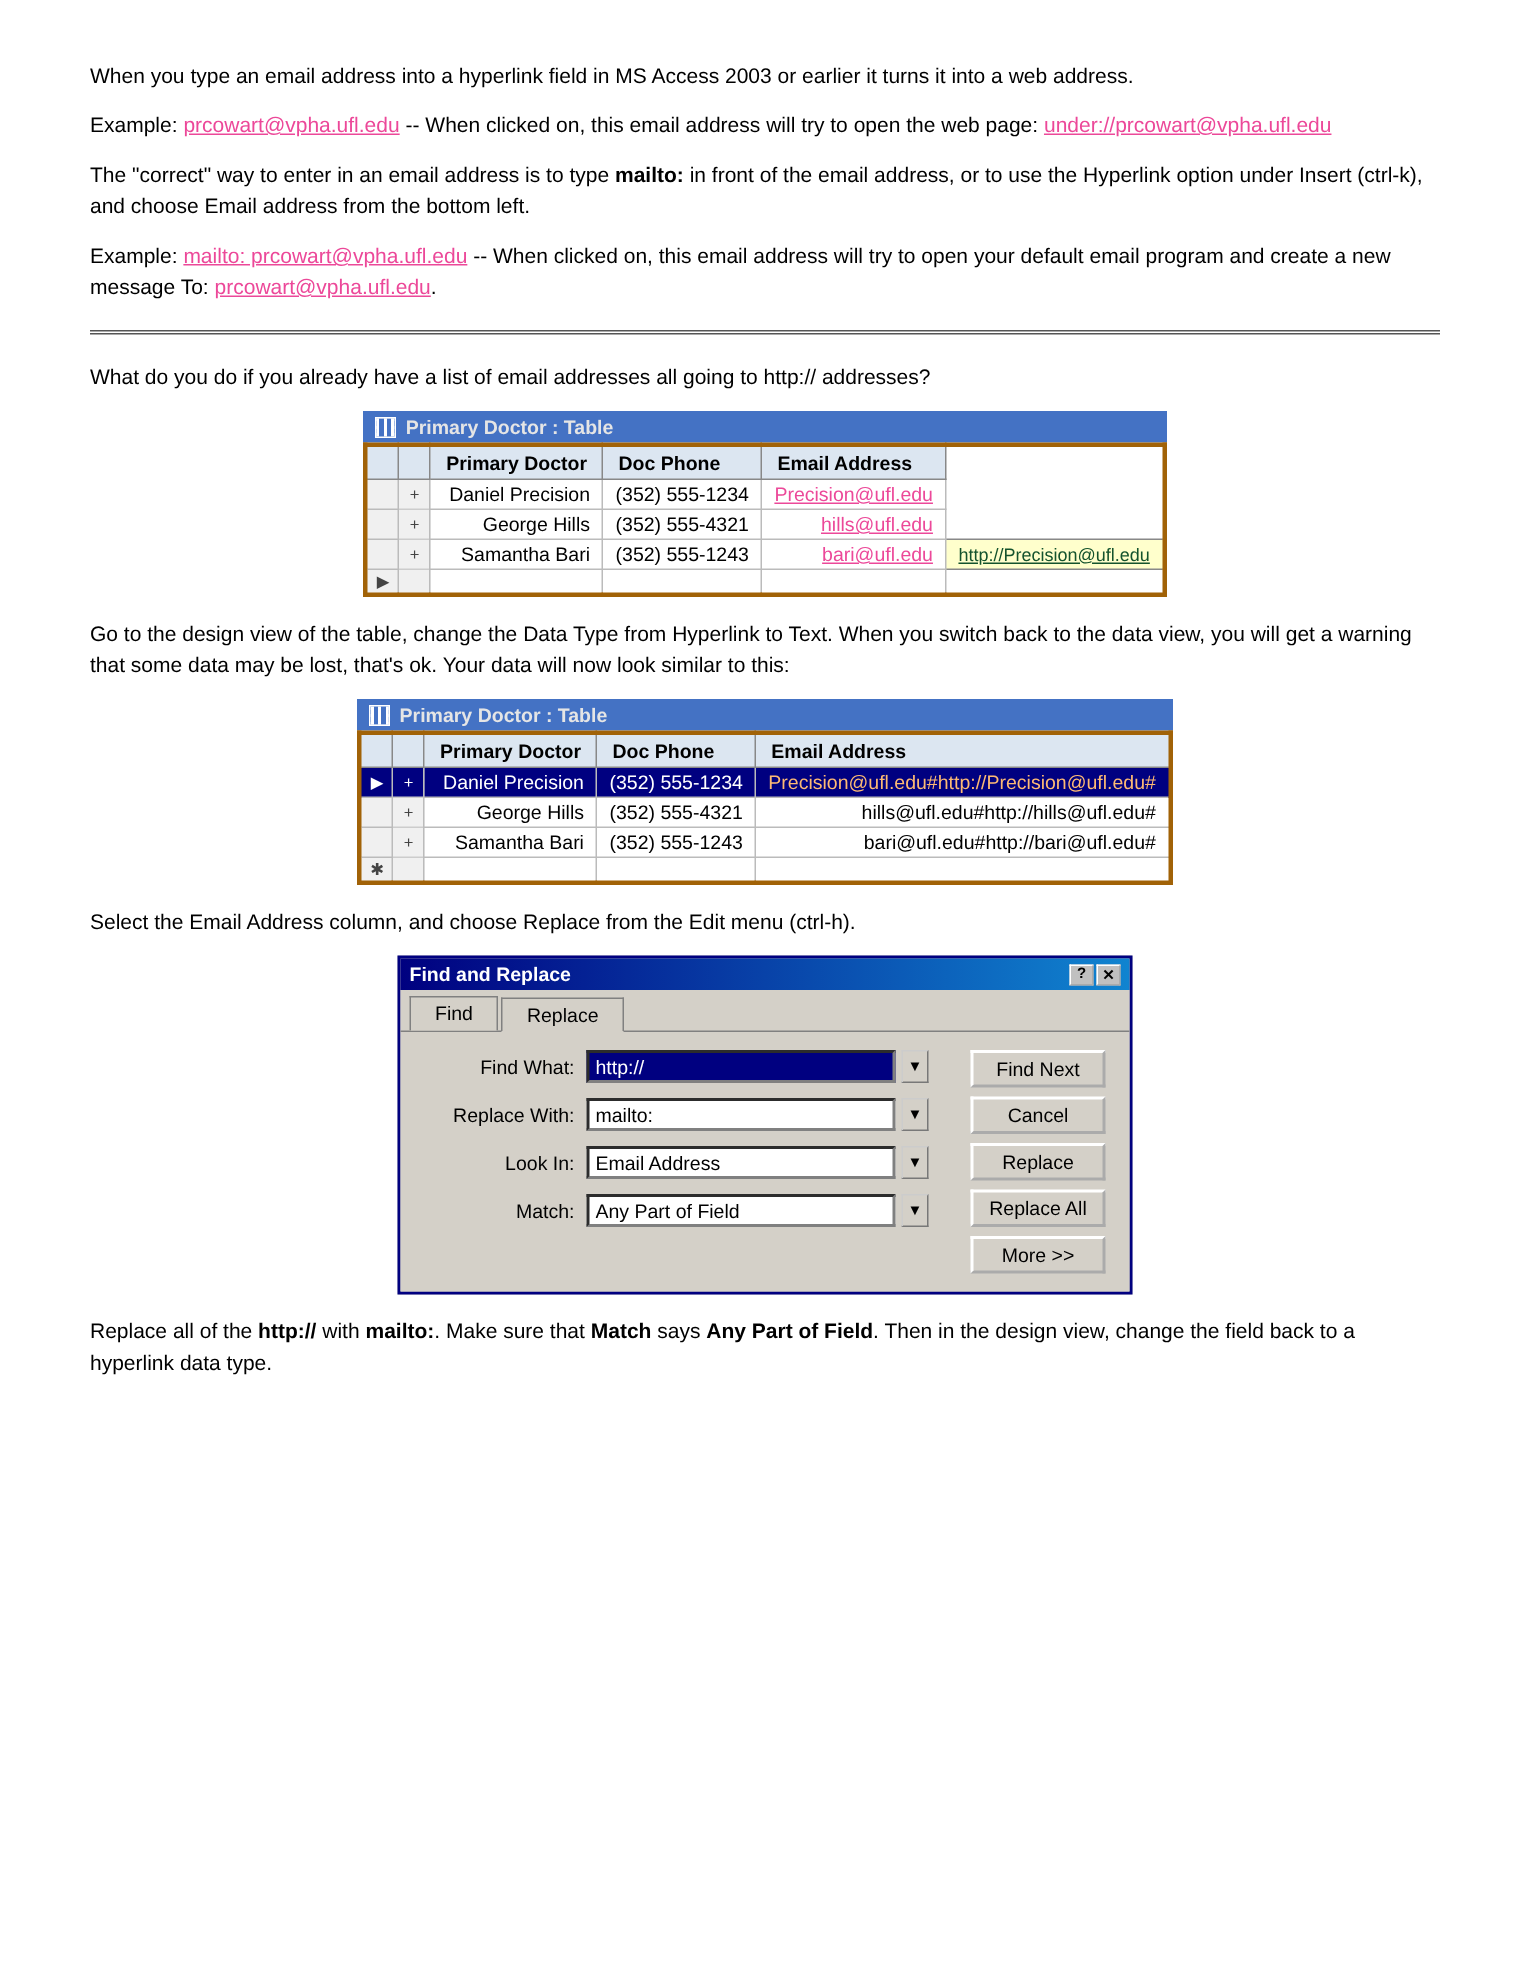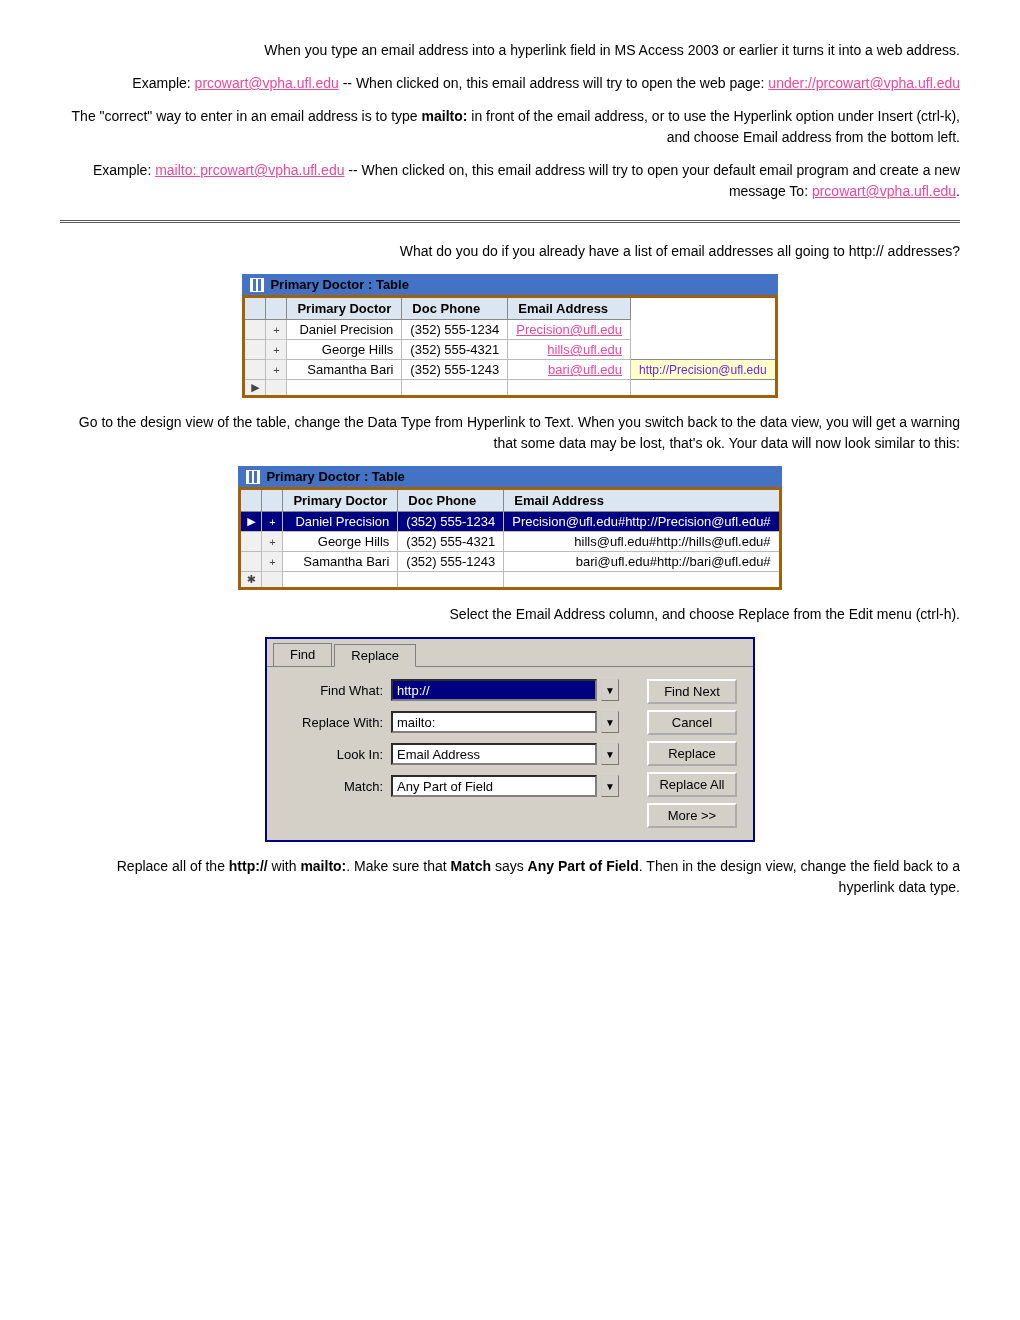--- a/index.html
+++ b/index.html
@@ -5,21 +5,21 @@
     * { box-sizing: border-box; margin: 0; padding: 0; }
     body {
       background: #fff;
       font-family: Arial, sans-serif;
       font-size: 14px;
       color: #000;
       padding: 40px 60px;
       width: 1020px;
       min-height: 1320px;
     }
-    p { margin-bottom: 12px; line-height: 1.5; text-align: right; }
+    p { margin-bottom: 12px; line-height: 1.5; }
     a { color: #ec4899; text-decoration: underline; }
     b { font-weight: bold; }
     .divider {
       border: none;
       border-top: 3px double #555;
       margin: 18px 0;
     }
     
     .db-table-wrapper {
       display: flex;
@@ -27,21 +27,21 @@
       margin: 10px 0 14px 0;
     }
     .db-table {
       border-collapse: collapse;
       border: 3px solid #a16207;
       font-size: 13px;
       min-width: 480px;
     }
     .db-table-title {
       background: #4472c4;
-      color: #000000;
+      color: #e5e5e5;
       font-weight: bold;
       padding: 3px 8px;
       font-size: 13px;
       display: flex;
       align-items: center;
       gap: 6px;
     }
     .db-table th {
       background: #dce6f1;
       border: 1px solid #888;
@@ -76,21 +76,22 @@
       font-size: 11px;
       padding: 1px 2px;
       color: #444;
       border: 1px outset #ccc;
       cursor: pointer;
     }
     .db-table td.overflow-cell {
       background: #ffffcc;
       border: 1px solid #888;
       font-size: 12px;
-      color: #6d28d9;
+      color: #14532d;
+      text-decoration: underline;
     }
     
     .dialog-wrapper {
       display: flex;
       justify-content: center;
       margin: 10px 0 14px 0;
     }
     .dialog {
       border: 2px solid #000080;
       background: #d4d0c8;
@@ -304,21 +305,21 @@
           <th>Doc Phone</th>
           <th>Email Address</th>
         </tr>
       </thead>
       <tbody>
         <tr class="selected">
           <td class="row-marker" style="background:#000080;color:#fff;">▶</td>
           <td class="expand-btn" style="background:#000080;color:#fff;">+</td>
           <td style="background:#000080;color:#fff;">Daniel Precision</td>
           <td style="background:#000080;color:#fff;">(352) 555-1234</td>
-          <td style="background:#000080;color:#ffffff;">Precision@ufl.edu#http://Precision@ufl.edu#</td>
+          <td style="background:#000080;color:#fdba74;">Precision@ufl.edu#http://Precision@ufl.edu#</td>
         </tr>
         <tr>
           <td class="row-marker"></td>
           <td class="expand-btn">+</td>
           <td>George Hills</td>
           <td>(352) 555-4321</td>
           <td>hills@ufl.edu#http://hills@ufl.edu#</td>
         </tr>
         <tr>
           <td class="row-marker"></td>
@@ -337,20 +338,27 @@
       </tbody>
     </table>
   </div>
 </div>
 
 <p>Select the Email Address column, and choose Replace from the Edit menu (ctrl-h).</p>
 
 <div class="dialog-wrapper">
   <div class="dialog">
 
+    <div class="dialog-titlebar">
+      <span>Find and Replace</span>
+      <div class="dialog-titlebar-buttons">
+        <div class="dialog-titlebar-btn">?</div>
+        <div class="dialog-titlebar-btn">✕</div>
+      </div>
+    </div>
 
     <div class="dialog-tabs">
       <div class="dialog-tab">Find</div>
       <div class="dialog-tab active">Replace</div>
     </div>
 
     <div class="dialog-body">
       <div class="dialog-content">
         <div class="dialog-fields">
 

